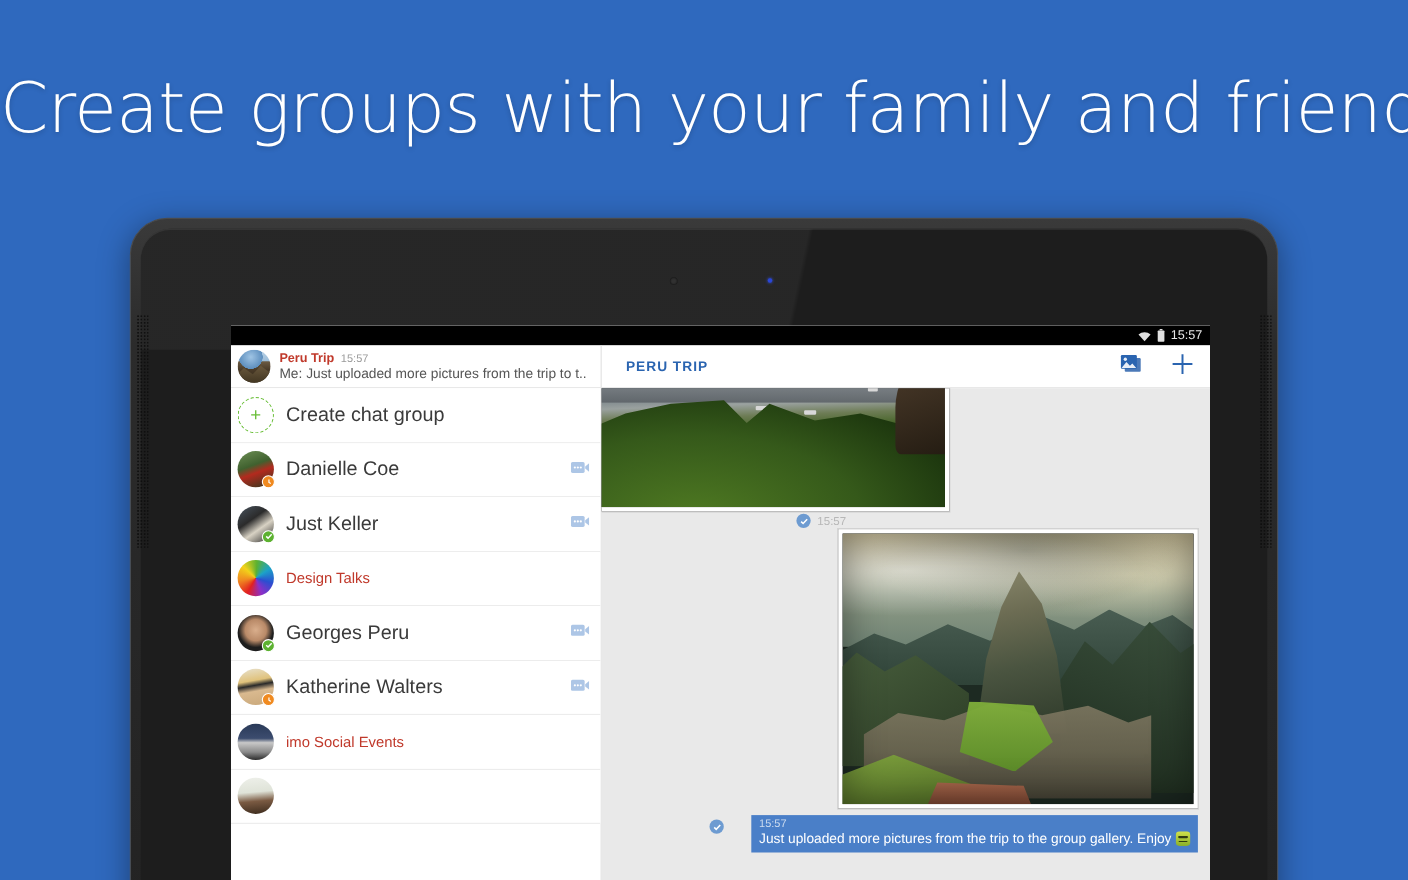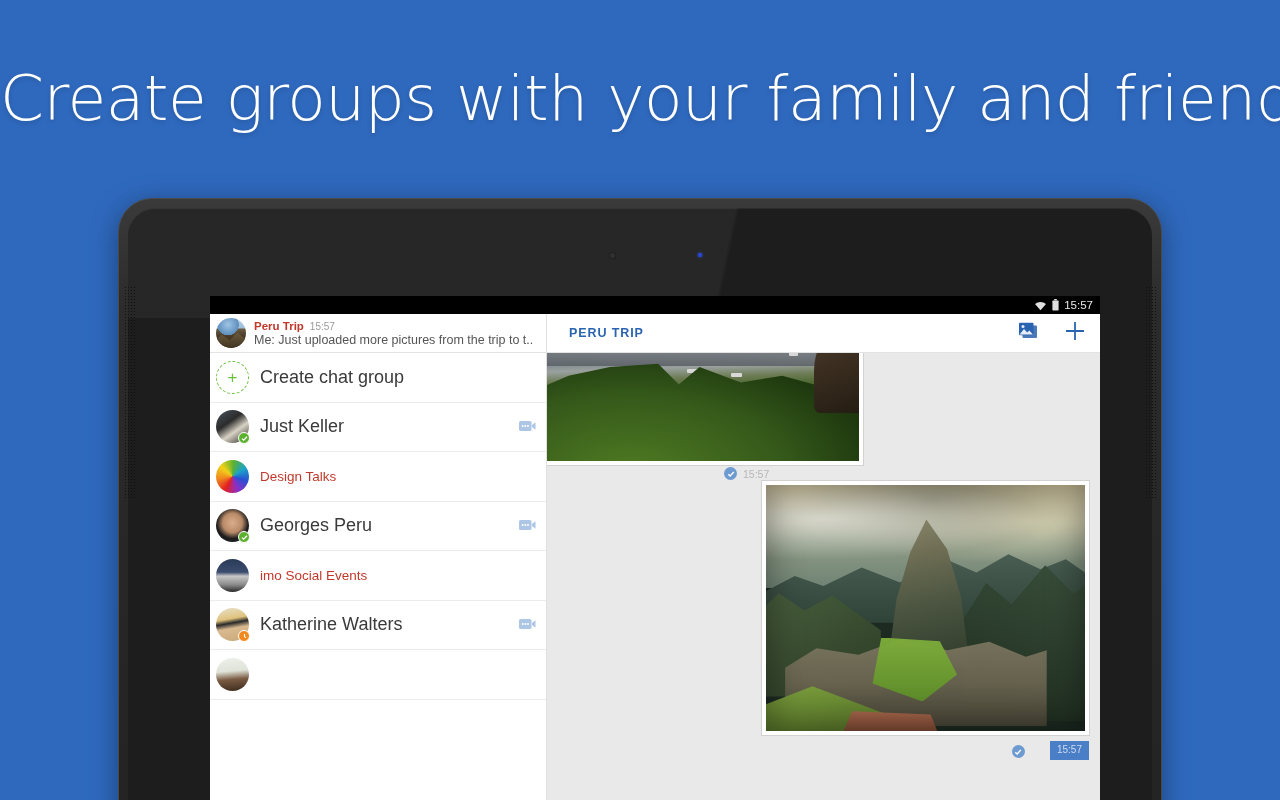--- a/index.html
+++ b/index.html
@@ -376,20 +376,40 @@
       <div class="content">
 
         <div class="chatlist">
 
           <div class="row">
             <div class="create-circle">+</div>
             <span class="name">Create chat group</span>
           </div>
 
 
+          <div class="row">
+            <div class="avatar-wrap">
+              <div class="avatar" style="background:linear-gradient(160deg,#6d8f55 0%,#40612f 40%,#b32a1e 58%,#2a3a20 100%);"></div>
+              <div class="badge away">
+                <svg width="7" height="7" viewBox="0 0 7 7">
+                    <path d="M3.5 1 V3.6 L5.2 4.6" stroke="#fff" stroke-width="1.1" fill="none"></path>
+                  </svg>
+              </div>
+            </div>
+            <span class="name">Danielle Coe</span>
+            <span class="vid-ico">
+              <svg width="17" height="12" viewBox="0 0 17 12">
+                <rect x="0" y="1" width="12.5" height="10" rx="1.5" fill="#adc6e6"></rect>
+                <path d="M13 5 L16.5 2.2 V9.8 L13 7 Z" fill="#adc6e6"></path>
+                <circle cx="3.6" cy="6" r="1" fill="#fff"></circle>
+                  <circle cx="6.3" cy="6" r="1" fill="#fff"></circle>
+                  <circle cx="9" cy="6" r="1" fill="#fff"></circle>
+              </svg>
+            </span>
+          </div>
 
           <div class="row">
             <div class="avatar-wrap">
               <div class="avatar" style="background:linear-gradient(145deg,#4a5560 0%,#2b2b2b 38%,#d8d2c4 62%,#1d1d1d 100%);"></div>
               <div class="badge online">
                 <svg width="7" height="7" viewBox="0 0 7 7">
                     <path d="M1 3.6 L2.7 5.2 L6 1.7" stroke="#fff" stroke-width="1.3" fill="none"></path>
                   </svg>
               </div>
             </div>
@@ -428,44 +448,44 @@
                 <path d="M13 5 L16.5 2.2 V9.8 L13 7 Z" fill="#adc6e6"></path>
                 <circle cx="3.6" cy="6" r="1" fill="#fff"></circle>
                   <circle cx="6.3" cy="6" r="1" fill="#fff"></circle>
                   <circle cx="9" cy="6" r="1" fill="#fff"></circle>
               </svg>
             </span>
           </div>
 
           <div class="row">
             <div class="avatar-wrap">
-              <div class="avatar" style="background:linear-gradient(180deg,#2a3a58 0%,#3c4c6e 40%,#c8c8c8 52%,#8a8a8a 78%,#2a2a2a 100%);"></div>
-            </div>
-            <span class="name group">imo Social Events</span>
-          </div>
-
-          <div class="row">
-            <div class="avatar-wrap">
               <div class="avatar" style="background:linear-gradient(170deg,#e8e2cf 0%,#e0c27c 34%,#2a2a2a 46%,#d9b98f 60%,#c9a87a 100%);"></div>
               <div class="badge away">
                 <svg width="7" height="7" viewBox="0 0 7 7">
                     <path d="M3.5 1 V3.6 L5.2 4.6" stroke="#fff" stroke-width="1.1" fill="none"></path>
                   </svg>
               </div>
             </div>
             <span class="name">Katherine Walters</span>
             <span class="vid-ico">
               <svg width="17" height="12" viewBox="0 0 17 12">
                 <rect x="0" y="1" width="12.5" height="10" rx="1.5" fill="#adc6e6"></rect>
                 <path d="M13 5 L16.5 2.2 V9.8 L13 7 Z" fill="#adc6e6"></path>
                 <circle cx="3.6" cy="6" r="1" fill="#fff"></circle>
                   <circle cx="6.3" cy="6" r="1" fill="#fff"></circle>
                   <circle cx="9" cy="6" r="1" fill="#fff"></circle>
               </svg>
             </span>
+          </div>
+
+          <div class="row">
+            <div class="avatar-wrap">
+              <div class="avatar" style="background:linear-gradient(180deg,#2a3a58 0%,#3c4c6e 40%,#c8c8c8 52%,#8a8a8a 78%,#2a2a2a 100%);"></div>
+            </div>
+            <span class="name group">imo Social Events</span>
           </div>
 
           <div class="row">
             <div class="avatar-wrap">
               <div class="avatar" style="background:linear-gradient(175deg,#eef0ea 0%,#dfe3d8 40%,#7a5a42 64%,#3a2a1c 100%);"></div>
             </div>
           </div>
         </div>
 
         <div class="chatpane">
@@ -512,20 +532,24 @@
           <div class="msg-block" style="top:388px;">
             <div class="ticks" style="top:4px;">
               <span class="tick-badge">
                 <svg width="8" height="8" viewBox="0 0 8 8">
                     <path d="M1.3 4.2 L3.1 5.9 L6.8 2" stroke="#fff" stroke-width="1.4" fill="none"></path>
                   </svg>
               </span>
             </div>
             <div class="bubble">
               <span class="btime">15:57</span>
+              <span class="btext">
+                <span>Just uploaded more pictures from the trip to the group gallery. Enjoy</span>
+                <span class="emoji-inline"></span>
+              </span>
             </div>
           </div>
 
         </div>
       </div>
 
     </div>
   </div>
 </div>
 

